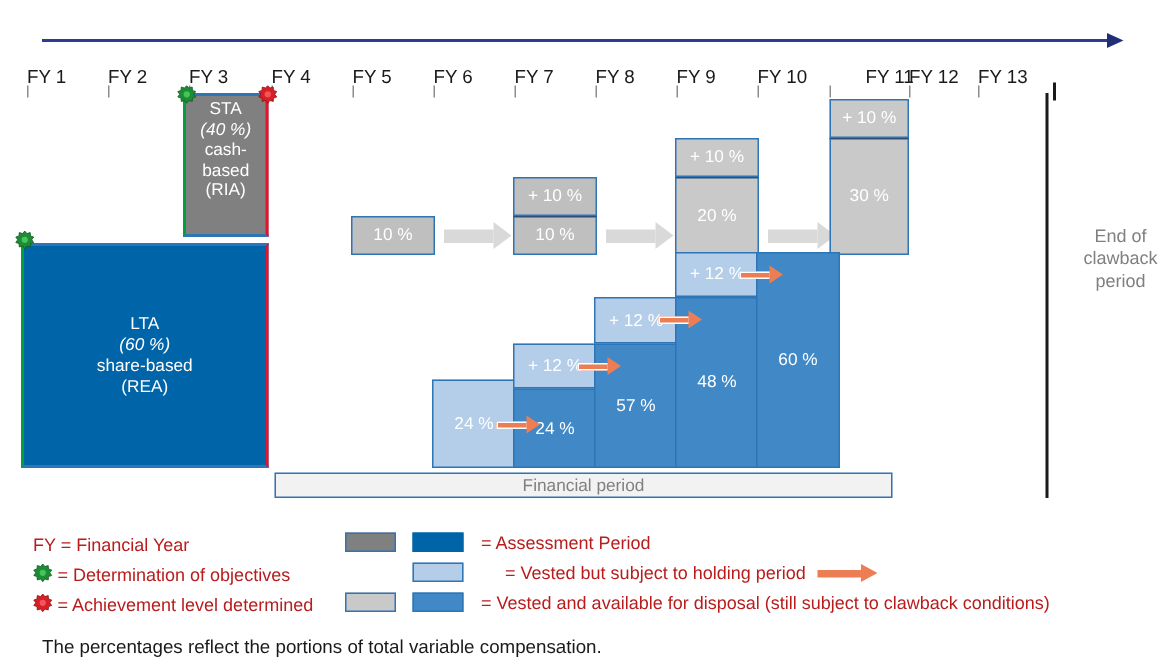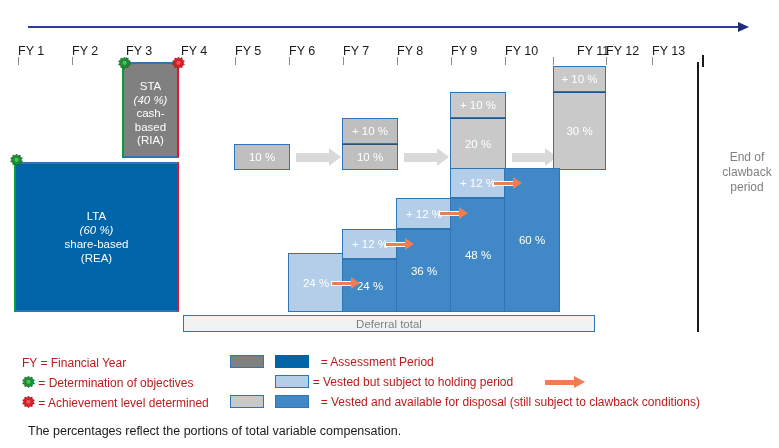--- a/index.html
+++ b/index.html
@@ -53,21 +53,21 @@
     position: absolute;
     background: #808080;
     border-top: 2px solid #2e75b6;
     border-bottom: 2px solid #2e75b6;
     border-left: 2px solid #00a03c;
     border-right: 2px solid #e8112d;
     color: #ffffff;
     font-size: 11.5px;
     line-height: 13.5px;
     text-align: center;
-    padding-top: 16px;
+    padding-top: 3px;
     z-index: 12;
   }
   .lta-box {
     position: absolute;
     background: #0064a8;
     border-top: 2px solid #2e75b6;
     border-bottom: 2px solid #2e75b6;
     border-left: 2px solid #00a03c;
     border-right: 2px solid #e8112d;
     color: #ffffff;
@@ -272,38 +272,38 @@
 
   <div class="bar-seg seg-blue-light" style="left:342px;top:229px;width:56px;height:30px">+ 12 %</div>
   <div class="bar-seg seg-blue-mid" style="left:342px;top:259px;width:56px;height:53px">24 %</div>
 
   <div class="or-arrow" style="left:385px;top:238px;width:32px">
     <div class="o-shaft" style="width:21px"></div>
     <div class="o-head" style="left:20px"></div>
   </div>
 
   <div class="bar-seg seg-blue-light" style="left:396px;top:198px;width:56px;height:31px">+ 12 %</div>
-  <div class="bar-seg seg-blue-mid" style="left:396px;top:229px;width:56px;height:83px">36 %</div>
+  <div class="bar-seg seg-blue-mid" style="left:396px;top:229px;width:56px;height:83px">57 %</div>
 
   <div class="or-arrow" style="left:439px;top:207px;width:32px">
     <div class="o-shaft" style="width:21px"></div>
     <div class="o-head" style="left:20px"></div>
   </div>
 
   <div class="bar-seg seg-blue-light" style="left:450px;top:168px;width:56px;height:30px">+ 12 %</div>
   <div class="bar-seg seg-blue-mid" style="left:450px;top:198px;width:56px;height:114px">48 %</div>
 
   <div class="or-arrow" style="left:493px;top:177px;width:32px">
     <div class="o-shaft" style="width:21px"></div>
     <div class="o-head" style="left:20px"></div>
   </div>
 
   <div class="bar-seg seg-blue-mid" style="left:504px;top:168px;width:56px;height:144px">60 %</div>
 
-  <div class="period-band" style="left:183px;top:315px;width:412px">Deferral total</div>
+  <div class="period-band" style="left:183px;top:315px;width:412px">Financial period</div>
 
   <div class="clawback-line" style="left:697px;top:62px;height:270px"></div>
   <div class="clawback-text" style="left:702px;top:150px">
     <div>End of</div>
     <div>clawback</div>
     <div>period</div>
   </div>
 
   <div class="legend">
 
@@ -333,21 +333,21 @@
 
     <div class="leg-row" style="left:230px;top:3px">
       <span class="sw sw-darkgray"></span>
       <span class="sw sw-navy" style="margin-left:8px"></span>
       <span style="margin-left:8px">= Assessment Period</span>
     </div>
 
     <div class="leg-row" style="left:230px;top:23px">
       <span class="sw" style="visibility:hidden"></span>
       <span class="sw sw-ltblue" style="margin-left:8px"></span>
-      <span style="margin-left:0">= Vested but subject to holding period</span>
+      <span style="margin-left:24px">= Vested but subject to holding period</span>
     </div>
 
     <div class="leg-row" style="left:230px;top:43px">
       <span class="sw sw-ltgray"></span>
       <span class="sw sw-midblue" style="margin-left:8px"></span>
       <span style="margin-left:8px">= Vested and available for disposal (still subject to clawback conditions)</span>
     </div>
 
     <div class="leg-orow" style="left:545px;top:23px">
       <span class="leg-oarrow">

